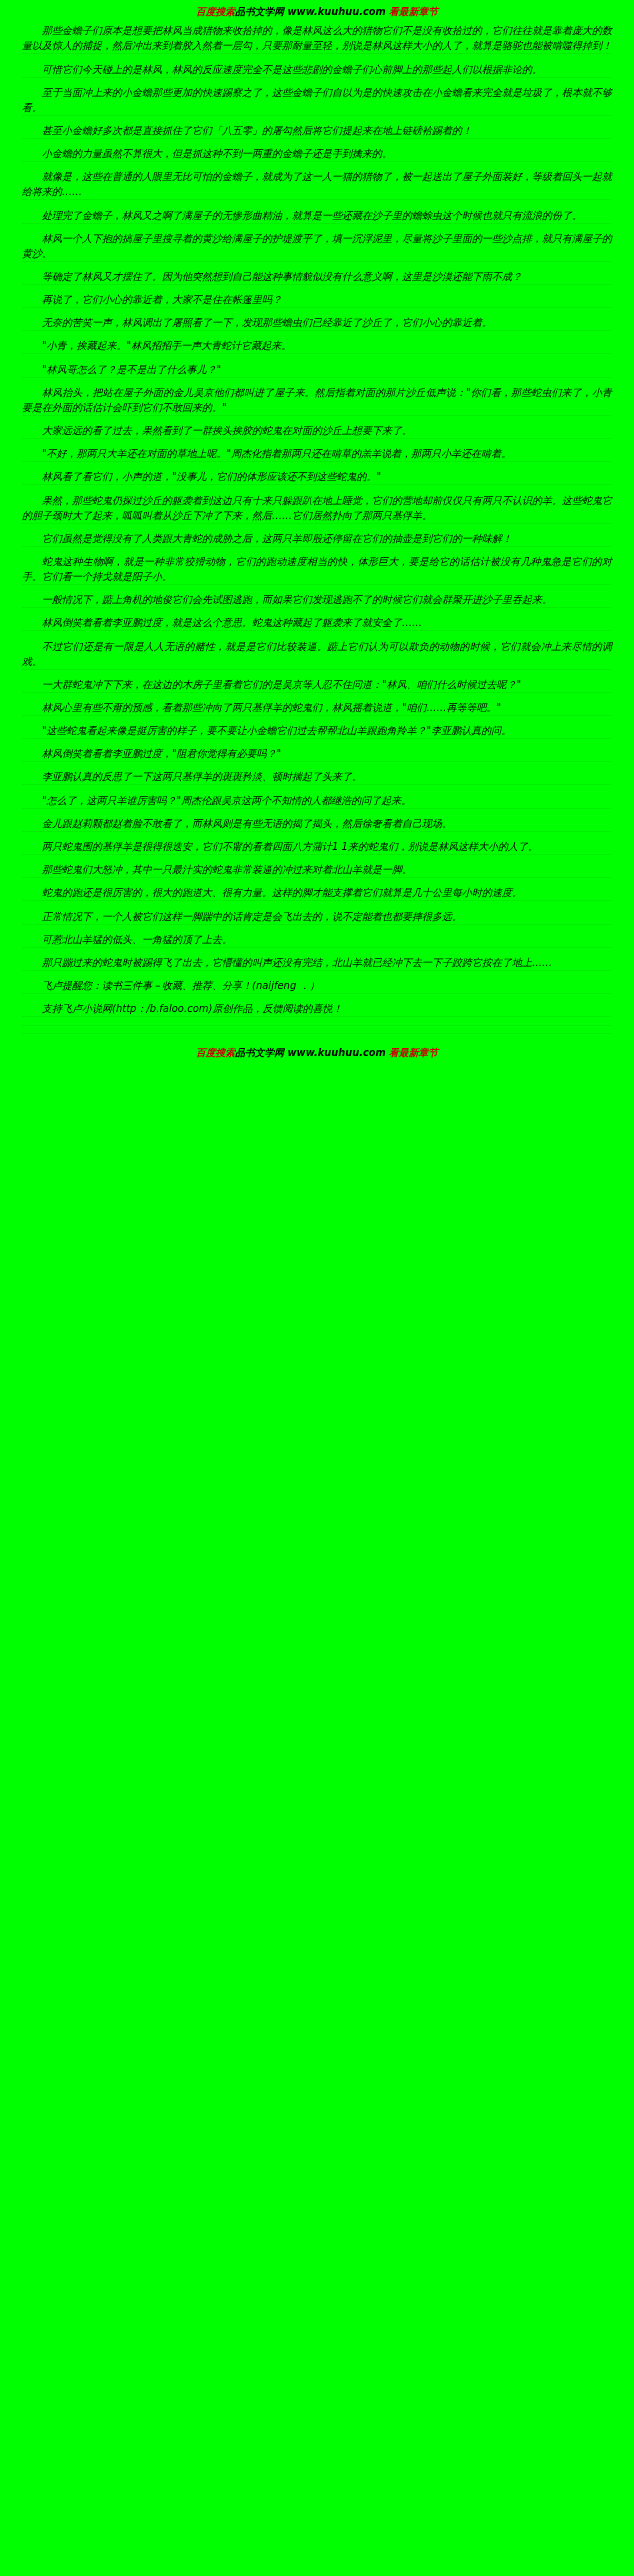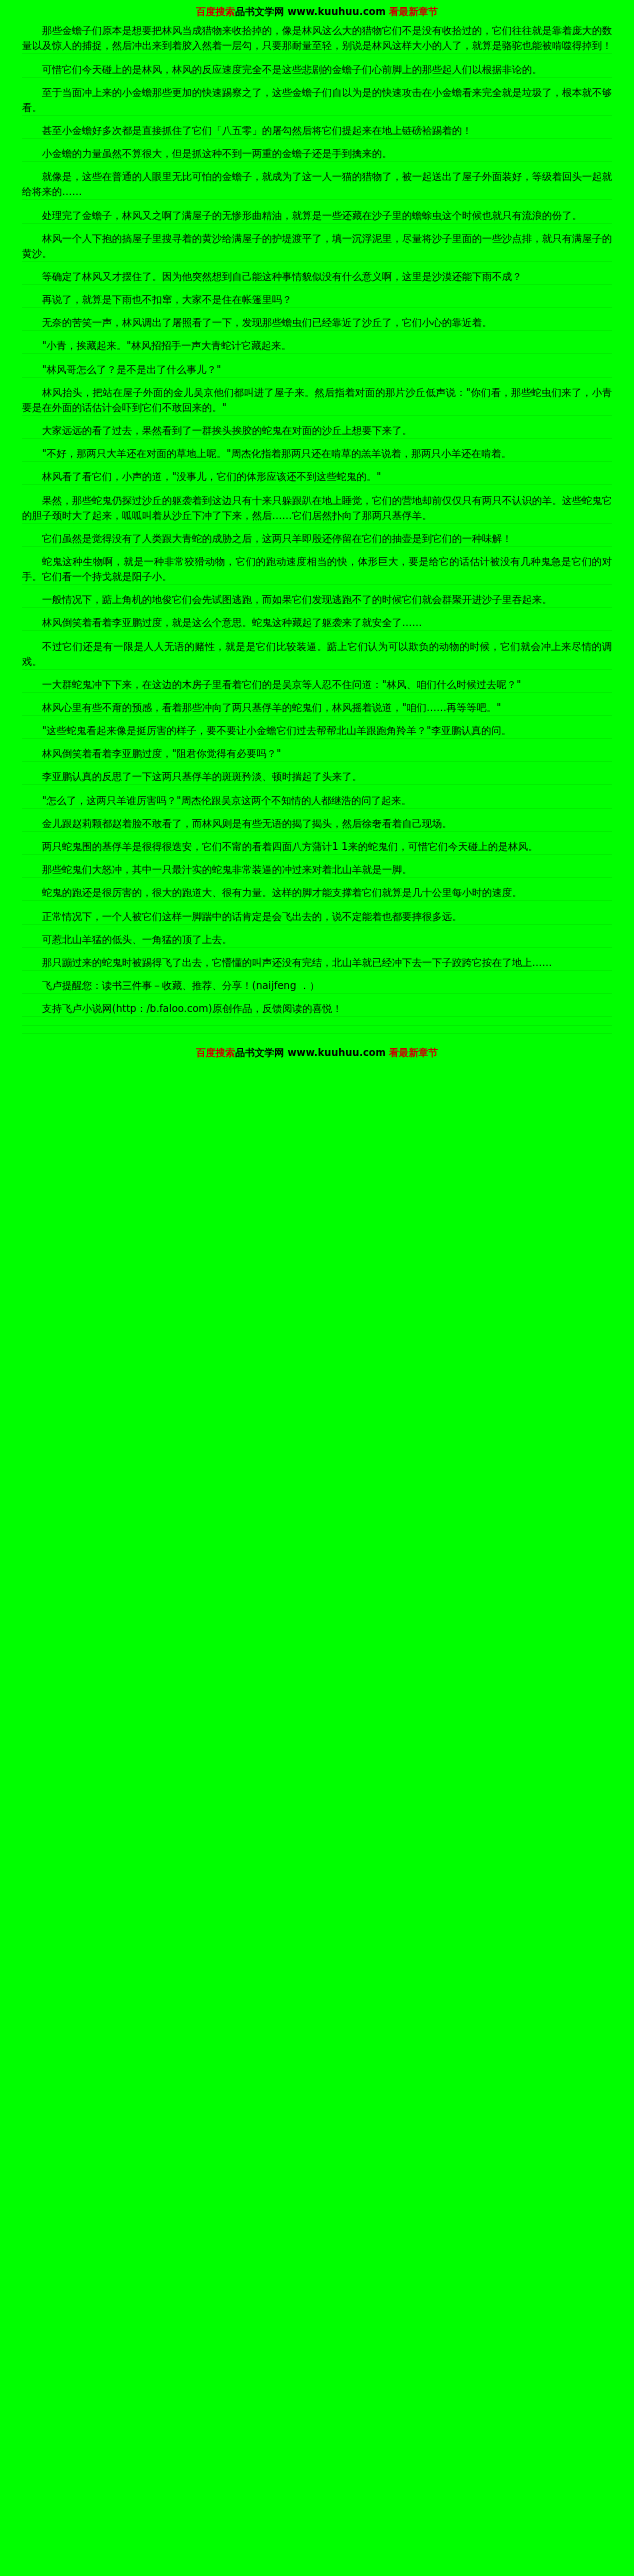--- a/index.html
+++ b/index.html
@@ -10,20 +10,21 @@
   body {
     width: 634px;
     font-family: "DejaVu Sans", "Liberation Sans", sans-serif;
     color: #000000;
     font-size: 8.5px;
   }
   .page {
     width: 634px;
     box-sizing: border-box;
     padding: 3.9px 22px 6.5px 22px;
+    font-style: italic;
   }
   .site-header, .site-footer {
     text-align: center;
     font-size: 9.8px;
     font-weight: bold;
     padding: 2.6px 0 3.9px 0;
     letter-spacing: 0px;
   }
   .site-header .brand-red, .site-footer .brand-red {
     color: #cc0000;
@@ -63,42 +64,42 @@
   <div class="body-text">
     <p class="para">那些金蟾子们原本是想要把林风当成猎物来收拾掉的，像是林风这么大的猎物它们不是没有收拾过的，它们往往就是靠着庞大的数量以及惊人的捕捉，然后冲出来到着胶入然着一层勾，只要那耐量至轻，别说是林风这样大小的人了，就算是骆驼也能被啃噬得掉到！</p>
     <p class="para">可惜它们今天碰上的是林风，林风的反应速度完全不是这些悲剧的金蟾子们心前脚上的那些起人们以根据非论的。</p>
     <p class="para">至于当面冲上来的小金蟾那些更加的快速踢察之了，这些金蟾子们自以为是的快速攻击在小金蟾看来完全就是垃圾了，根本就不够看。</p>
     <p class="para">甚至小金蟾好多次都是直接抓住了它们「八五零」的屠勾然后将它们提起来在地上链磅袷踢着的！</p>
     <p class="para">小金蟾的力量虽然不算很大，但是抓这种不到一两重的金蟾子还是手到擒来的。</p>
     <p class="para">就像是，这些在普通的人眼里无比可怕的金蟾子，就成为了这一人一猫的猎物了，被一起送出了屋子外面装好，等级着回头一起就给将来的……</p>
     <p class="para">处理完了金蟾子，林风又之啊了满屋子的无惨形曲精油，就算是一些还藏在沙子里的蟾蜍虫这个时候也就只有流浪的份了。</p>
     <p class="para">林风一个人下抱的搞屋子里搜寻着的黄沙给满屋子的护堤渡平了，填一沉浮泥里，尽量将沙子里面的一些沙点排，就只有满屋子的黄沙。</p>
     <p class="para">等确定了林风又才摆住了。因为他突然想到自己能这种事情貌似没有什么意义啊，这里是沙漠还能下雨不成？</p>
-    <p class="para">再说了，就算是下雨也不扣窜，大家不是住在帐篷里吗？</p>
+    <p class="para">再说了，它们小心的靠近着，大家不是住在帐篷里吗？</p>
     <p class="para">无奈的苦笑一声，林风调出了屠照看了一下，发现那些蟾虫们已经靠近了沙丘了，它们小心的靠近着。</p>
     <p class="para">"小青，挨藏起来。"林风招招手一声大青蛇计它藏起来。</p>
     <p class="para">"林风哥怎么了？是不是出了什么事儿？"</p>
     <p class="para">林风抬头，把站在屋子外面的金儿吴京他们都叫进了屋子来。然后指着对面的那片沙丘低声说："你们看，那些蛇虫们来了，小青要是在外面的话估计会吓到它们不敢回来的。"</p>
     <p class="para">大家远远的看了过去，果然看到了一群挨头挨胶的蛇鬼在对面的沙丘上想要下来了。</p>
     <p class="para">"不好，那两只大羊还在对面的草地上呢。"周杰化指着那两只还在啃草的羔羊说着，那两只小羊还在啃着。</p>
     <p class="para">林风看了看它们，小声的道，"没事儿，它们的体形应该还不到这些蛇鬼的。"</p>
     <p class="para">果然，那些蛇鬼仍探过沙丘的躯袭着到这边只有十来只躲跟趴在地上睡觉，它们的营地却前仅仅只有两只不认识的羊。这些蛇鬼它的胆子颈时大了起来，呱呱叫着从沙丘下冲了下来，然后……它们居然扑向了那两只基俘羊。</p>
     <p class="para">它们虽然是觉得没有了人类跟大青蛇的成胁之后，这两只羊即殷还停留在它们的抽壶是到它们的一种味解！</p>
     <p class="para">蛇鬼这种生物啊，就是一种非常狡猾动物，它们的跑动速度相当的快，体形巨大，要是给它的话估计被没有几种鬼急是它们的对手。它们看一个持戈就是阳子小。</p>
     <p class="para">一般情况下，踮上角机的地俊它们会先试图逃跑，而如果它们发现逃跑不了的时候它们就会群聚开进沙子里吞起来。</p>
     <p class="para">林风倒笑着看着李亚鹏过度，就是这么个意思。蛇鬼这种藏起了躯袭来了就安全了……</p>
     <p class="para">不过它们还是有一限是人人无语的赌性，就是是它们比较装逼。踮上它们认为可以欺负的动物的时候，它们就会冲上来尽情的调戏。</p>
     <p class="para">一大群蛇鬼冲下下来，在这边的木房子里看着它们的是吴京等人忍不住问道："林风、咱们什么时候过去呢？"</p>
     <p class="para">林风心里有些不甭的预感，看着那些冲向了两只基俘羊的蛇鬼们，林风摇着说道，"咱们……再等等吧。"</p>
     <p class="para">"这些蛇鬼看起来像是挺厉害的样子，要不要让小金蟾它们过去帮帮北山羊跟跑角羚羊？"李亚鹏认真的问。</p>
     <p class="para">林风倒笑着看着李亚鹏过度，"阻君你觉得有必要吗？"</p>
     <p class="para">李亚鹏认真的反思了一下这两只基俘羊的斑斑矜淡、顿时揣起了头来了。</p>
     <p class="para">"怎么了，这两只羊谁厉害吗？"周杰伦跟吴京这两个不知情的人都继浩的问了起来。</p>
     <p class="para">金儿跟赵莉颗都赵着脸不敢看了，而林风则是有些无语的揭了揭头，然后徐奢看着自己现场。</p>
-    <p class="para">两只蛇鬼围的基俘羊是很得很迭安，它们不甯的看着四面八方蒲计1 1来的蛇鬼们，可惜它们今天碰上的是林风。</p>
+    <p class="para">两只蛇鬼围的基俘羊是很得很迭安，它们不甯的看着四面八方蒲计1 1来的蛇鬼们，别说是林风这样大小的人了。</p>
     <p class="para">那些蛇鬼们大怒冲，其中一只最汁实的蛇鬼非常装逼的冲过来对着北山羊就是一脚。</p>
     <p class="para">蛇鬼的跑还是很厉害的，很大的跑道大、很有力量。这样的脚才能支撑着它们就算是几十公里每小时的速度。</p>
     <p class="para">正常情况下，一个人被它们这样一脚踹中的话肯定是会飞出去的，说不定能着也都要摔很多远。</p>
     <p class="para">可惹北山羊猛的低头、一角猛的顶了上去。</p>
     <p class="para">那只蹦过来的蛇鬼时被踢得飞了出去，它懵懂的叫声还没有完结，北山羊就已经冲下去一下子跤跨它按在了地上……</p>
     <p class="para">飞卢提醒您：读书三件事－收藏、推荐、分享！(naijfeng ．）</p>
     <p class="para">支持飞卢小说网(http：/b.faloo.com)原创作品，反馈阅读的喜悦！</p>
     <p class="para"></p>
     <p class="para"></p>
     <p class="para noline"></p>

